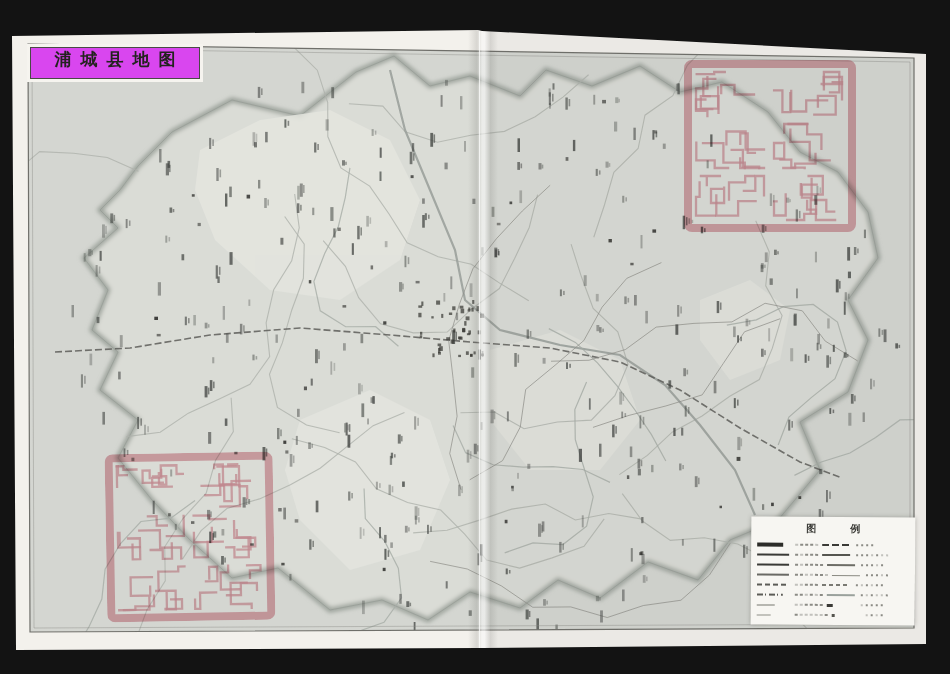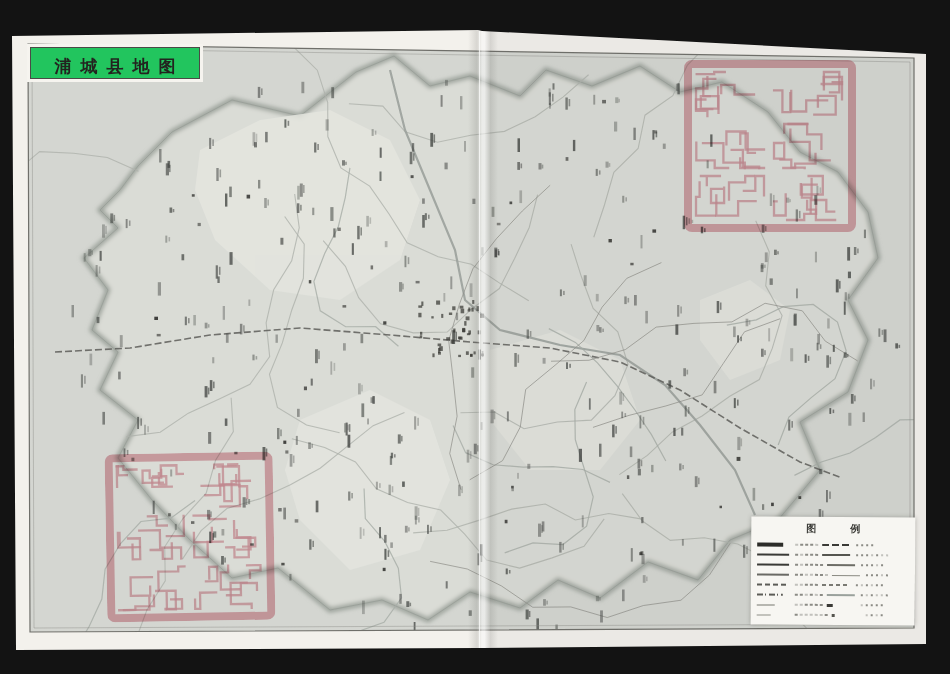--- a/index.html
+++ b/index.html
@@ -9,22 +9,22 @@
   #book{position:absolute;left:0;top:0;width:950px;height:674px;background:#f3f1ec;
         clip-path:polygon(12px 36px,478px 30px,482px 31px,926px 54px,926px 644px,482px 648px,478px 648px,16px 650px);}
   #map-svg{position:absolute;left:0;top:0;}
   
   #fold{position:absolute;left:468px;top:30px;width:30px;height:620px;pointer-events:none;
         background:linear-gradient(90deg,rgba(90,90,85,0) 0%,rgba(90,90,85,.18) 30%,rgba(255,255,255,.55) 48%,rgba(255,255,255,.55) 55%,rgba(90,90,85,.15) 75%,rgba(90,90,85,0) 100%);}
   #fold-line{position:absolute;left:479px;top:30px;width:1px;height:620px;background:rgba(255,255,255,.7);}
   
   #right-tint{position:absolute;left:482px;top:30px;width:444px;height:618px;background:rgba(100,106,96,.05);pointer-events:none;}
   
-  #title-box{position:absolute;left:30px;top:47px;width:168px;height:30px;background:#22c55e;
-             border:1px solid #4a4a46;box-shadow:0 0 0 3px #f6f4ef;display:flex;align-items:flex-end;justify-content:center;}
+  #title-box{position:absolute;left:30px;top:47px;width:168px;height:30px;background:#d946ef;
+             border:1px solid #4a4a46;box-shadow:0 0 0 3px #f6f4ef;display:flex;align-items:flex-start;justify-content:center;}
   #title-box span{font-size:17px;font-weight:bold;color:#23231f;letter-spacing:9px;text-indent:9px;white-space:nowrap;}
   
   #legend{position:absolute;left:751px;top:517px;width:164px;height:108px;background:#f7f6f2;
           box-shadow:0 0 4px rgba(60,60,55,.35);transform:rotate(.4deg);padding:5px 6px 4px 6px;box-sizing:border-box;}
   #legend .lg-title{display:flex;justify-content:center;gap:34px;font-size:10px;font-weight:bold;color:#3a3a36;margin-bottom:4px;}
   .lg-row{display:flex;align-items:center;height:10px;gap:4px;}
   .lg-left{width:34px;display:flex;align-items:center;justify-content:flex-start;flex:0 0 34px;}
   .lg-mid{width:30px;display:flex;align-items:center;gap:2px;flex:0 0 30px;}
   .dots{display:flex;gap:2.5px;align-items:center;}
   .dots i{display:block;width:2.5px;height:2.5px;background:#8b8b85;}

